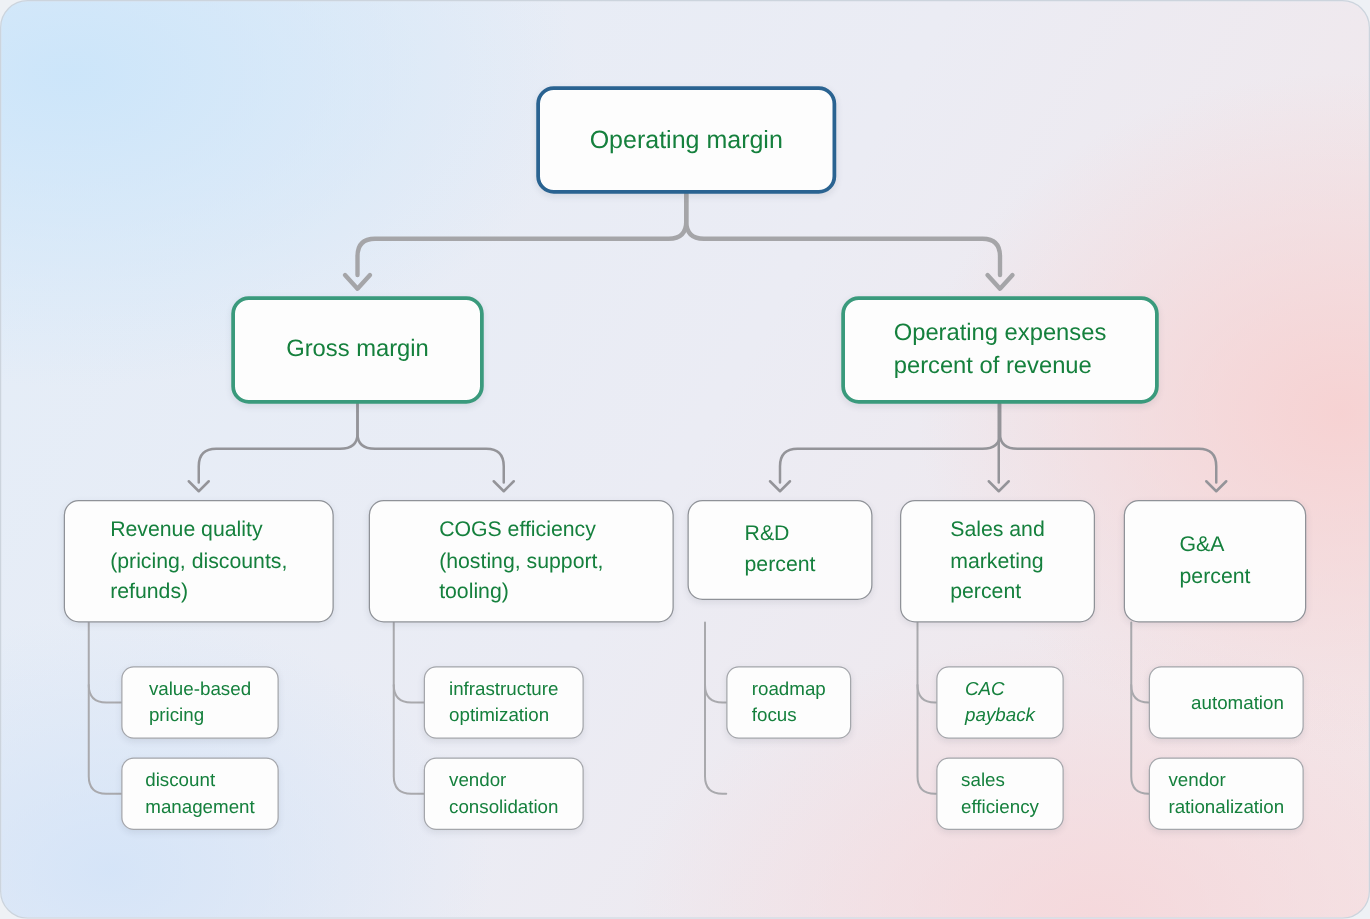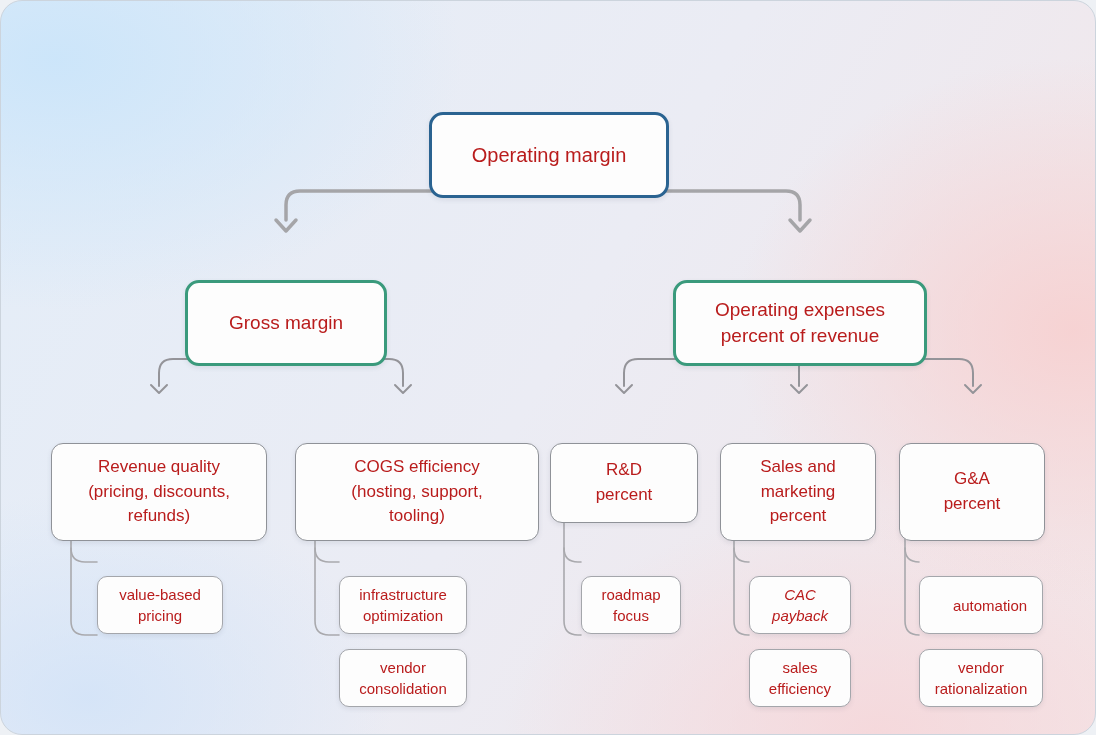--- a/index.html
+++ b/index.html
@@ -27,27 +27,26 @@
     position: absolute;
     left: 0; top: 0;
     width: 1096px; height: 735px;
     pointer-events: none;
   }
   .node {
     position: absolute;
     display: flex;
     align-items: center;
     justify-content: center;
-    text-align: center;
+    text-align: left;
     white-space: pre-line;
     background: #fdfdfd;
-    color: #b91c1c;
+    color: #15803d;
     box-sizing: border-box;
     box-shadow: 0 2px 5px rgba(60, 70, 90, 0.10);
-    margin-top: 43px;
   }
   .lvl-root {
     border: 3px solid #2a6391;
     border-radius: 14px;
     font-size: 20px;
     font-weight: 500;
     line-height: 1.3;
   }
   .lvl-branch {
     border: 3px solid #3a9a7c;
@@ -149,20 +148,22 @@
   <div class="node lvl-mid" id="n-rd">R&amp;D
 percent</div>
   <div class="node lvl-mid" id="n-sm">Sales and
 marketing
 percent</div>
   <div class="node lvl-mid" id="n-ga">G&amp;A
 percent</div>
 
   <div class="node lvl-leaf" id="l-vbp">value-based
 pricing</div>
+  <div class="node lvl-leaf" id="l-dm">discount
+management</div>
   <div class="node lvl-leaf" id="l-io">infrastructure
 optimization</div>
   <div class="node lvl-leaf" id="l-vc">vendor
 consolidation</div>
   <div class="node lvl-leaf" id="l-rf">roadmap
 focus</div>
   <div class="node lvl-leaf" id="l-cp">CAC
 payback</div>
   <div class="node lvl-leaf" id="l-se">sales
 efficiency</div>

